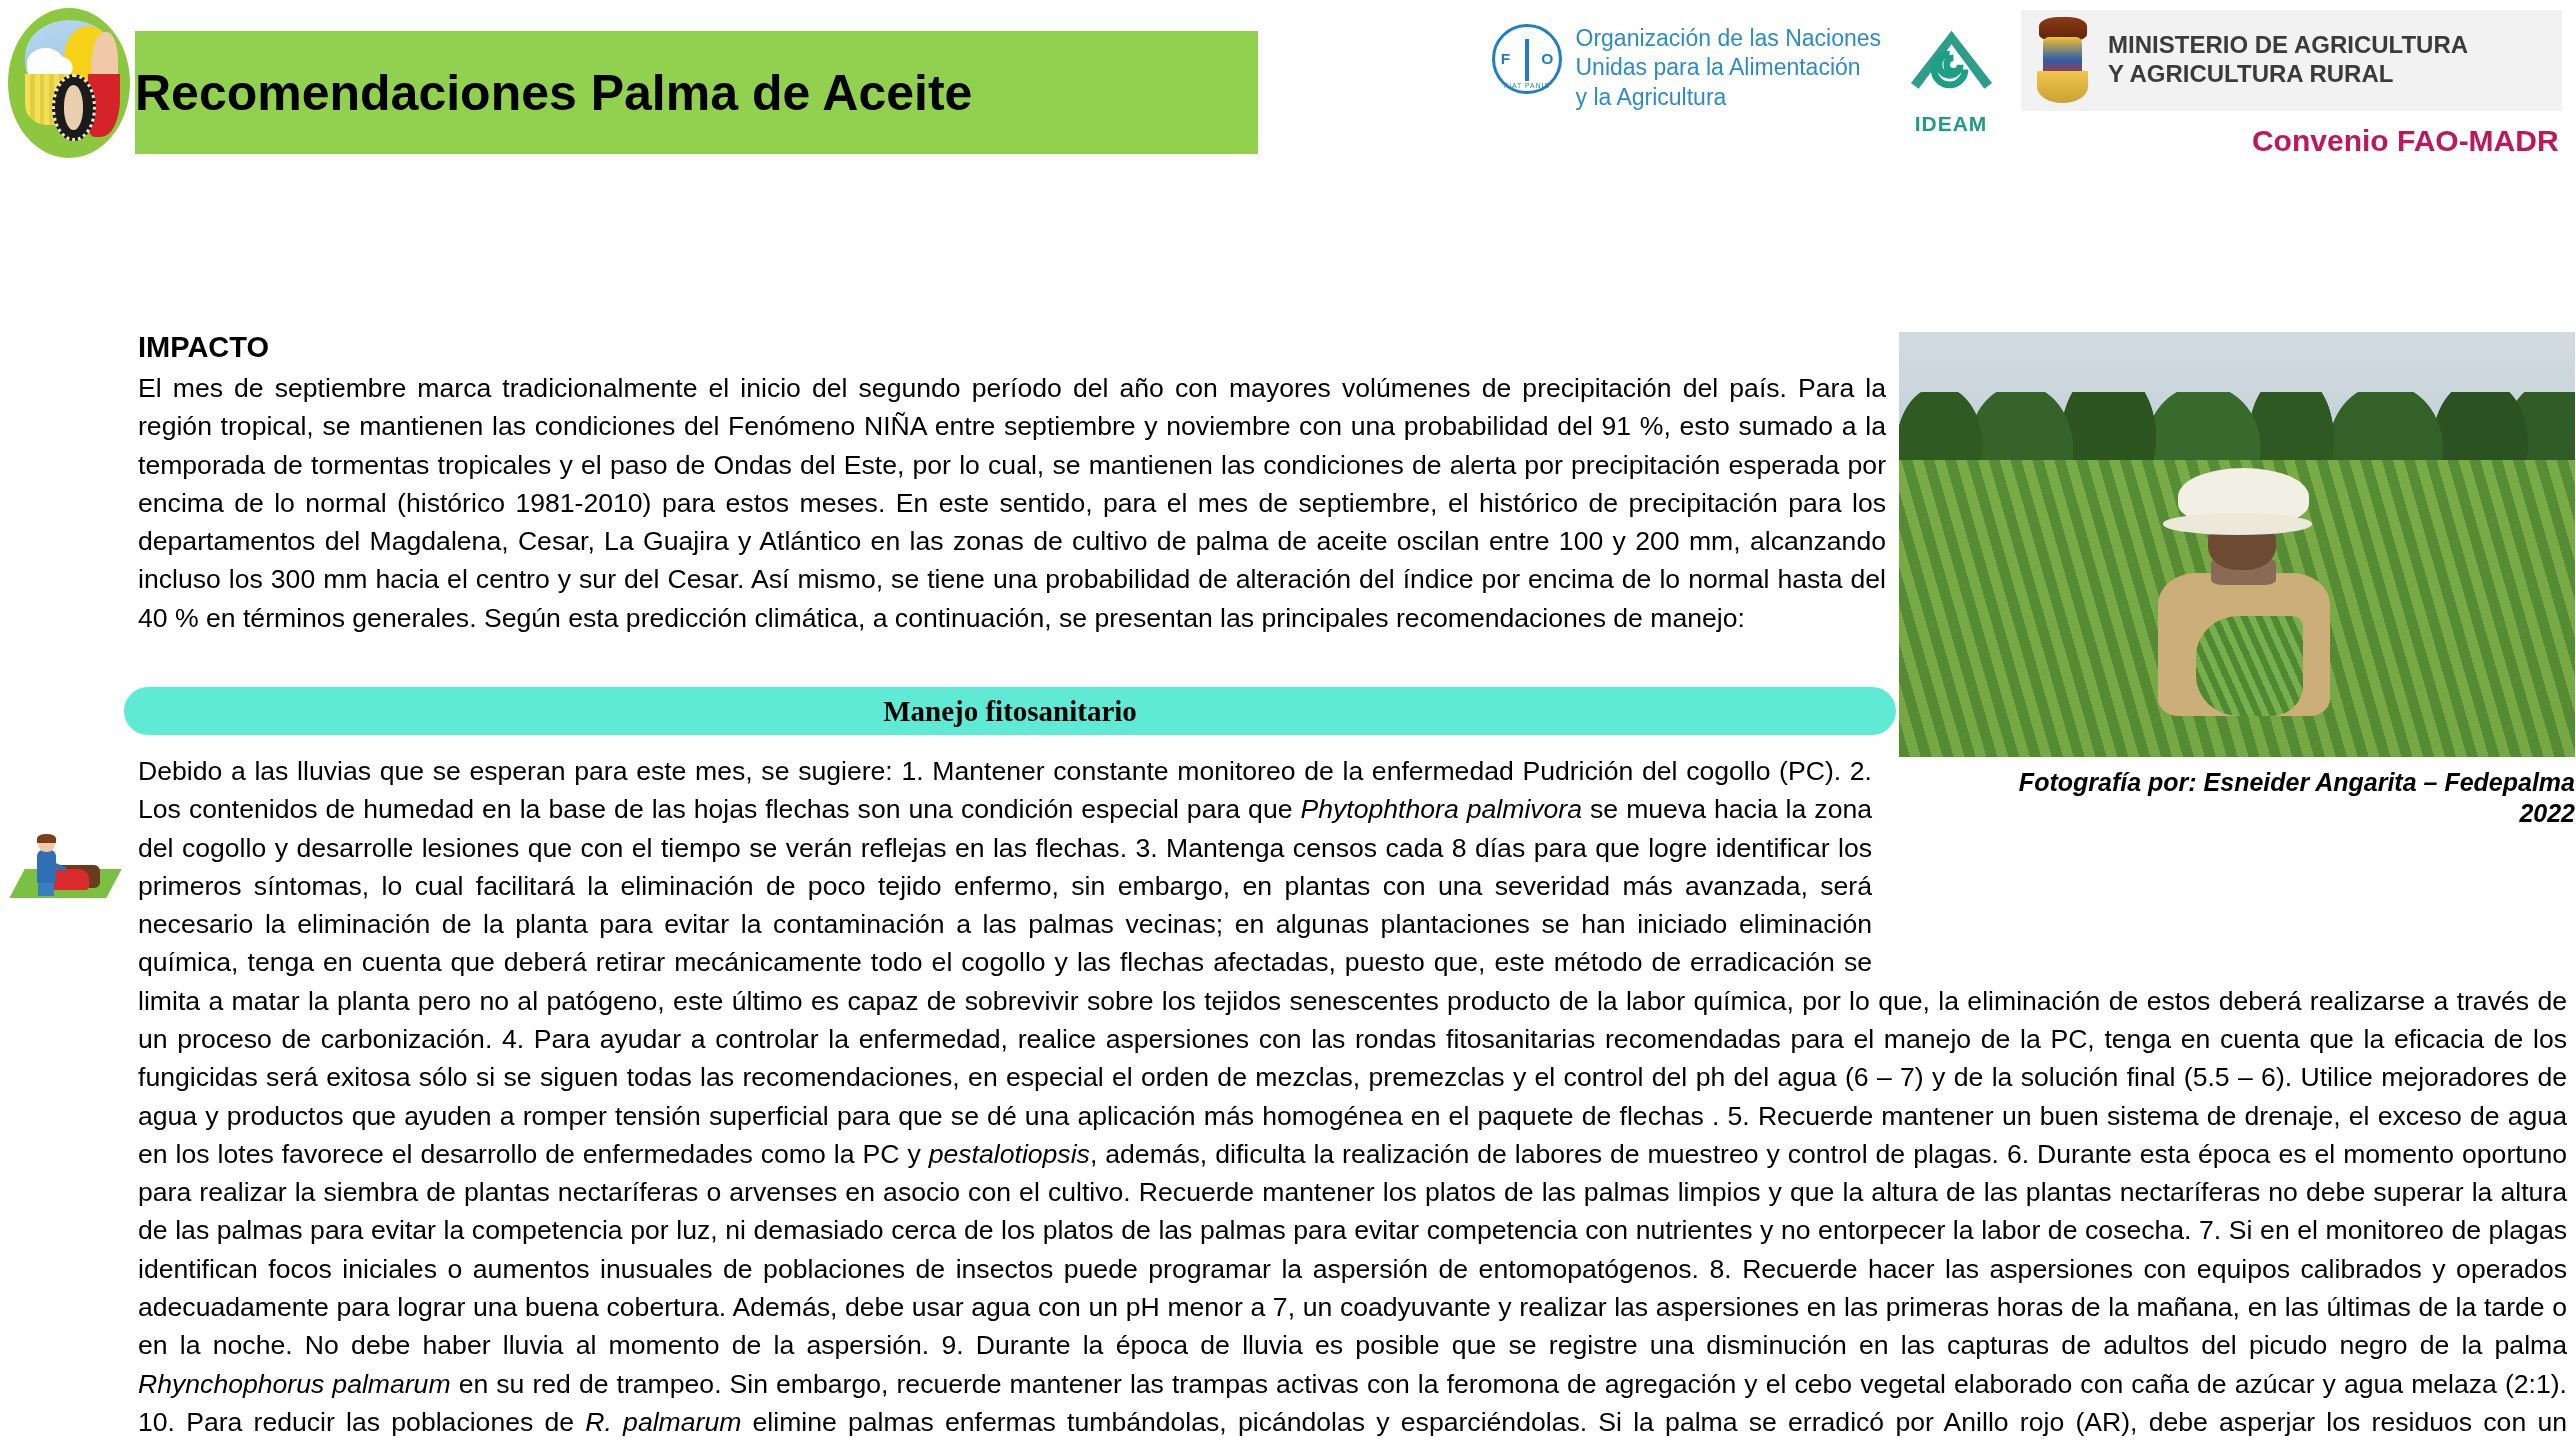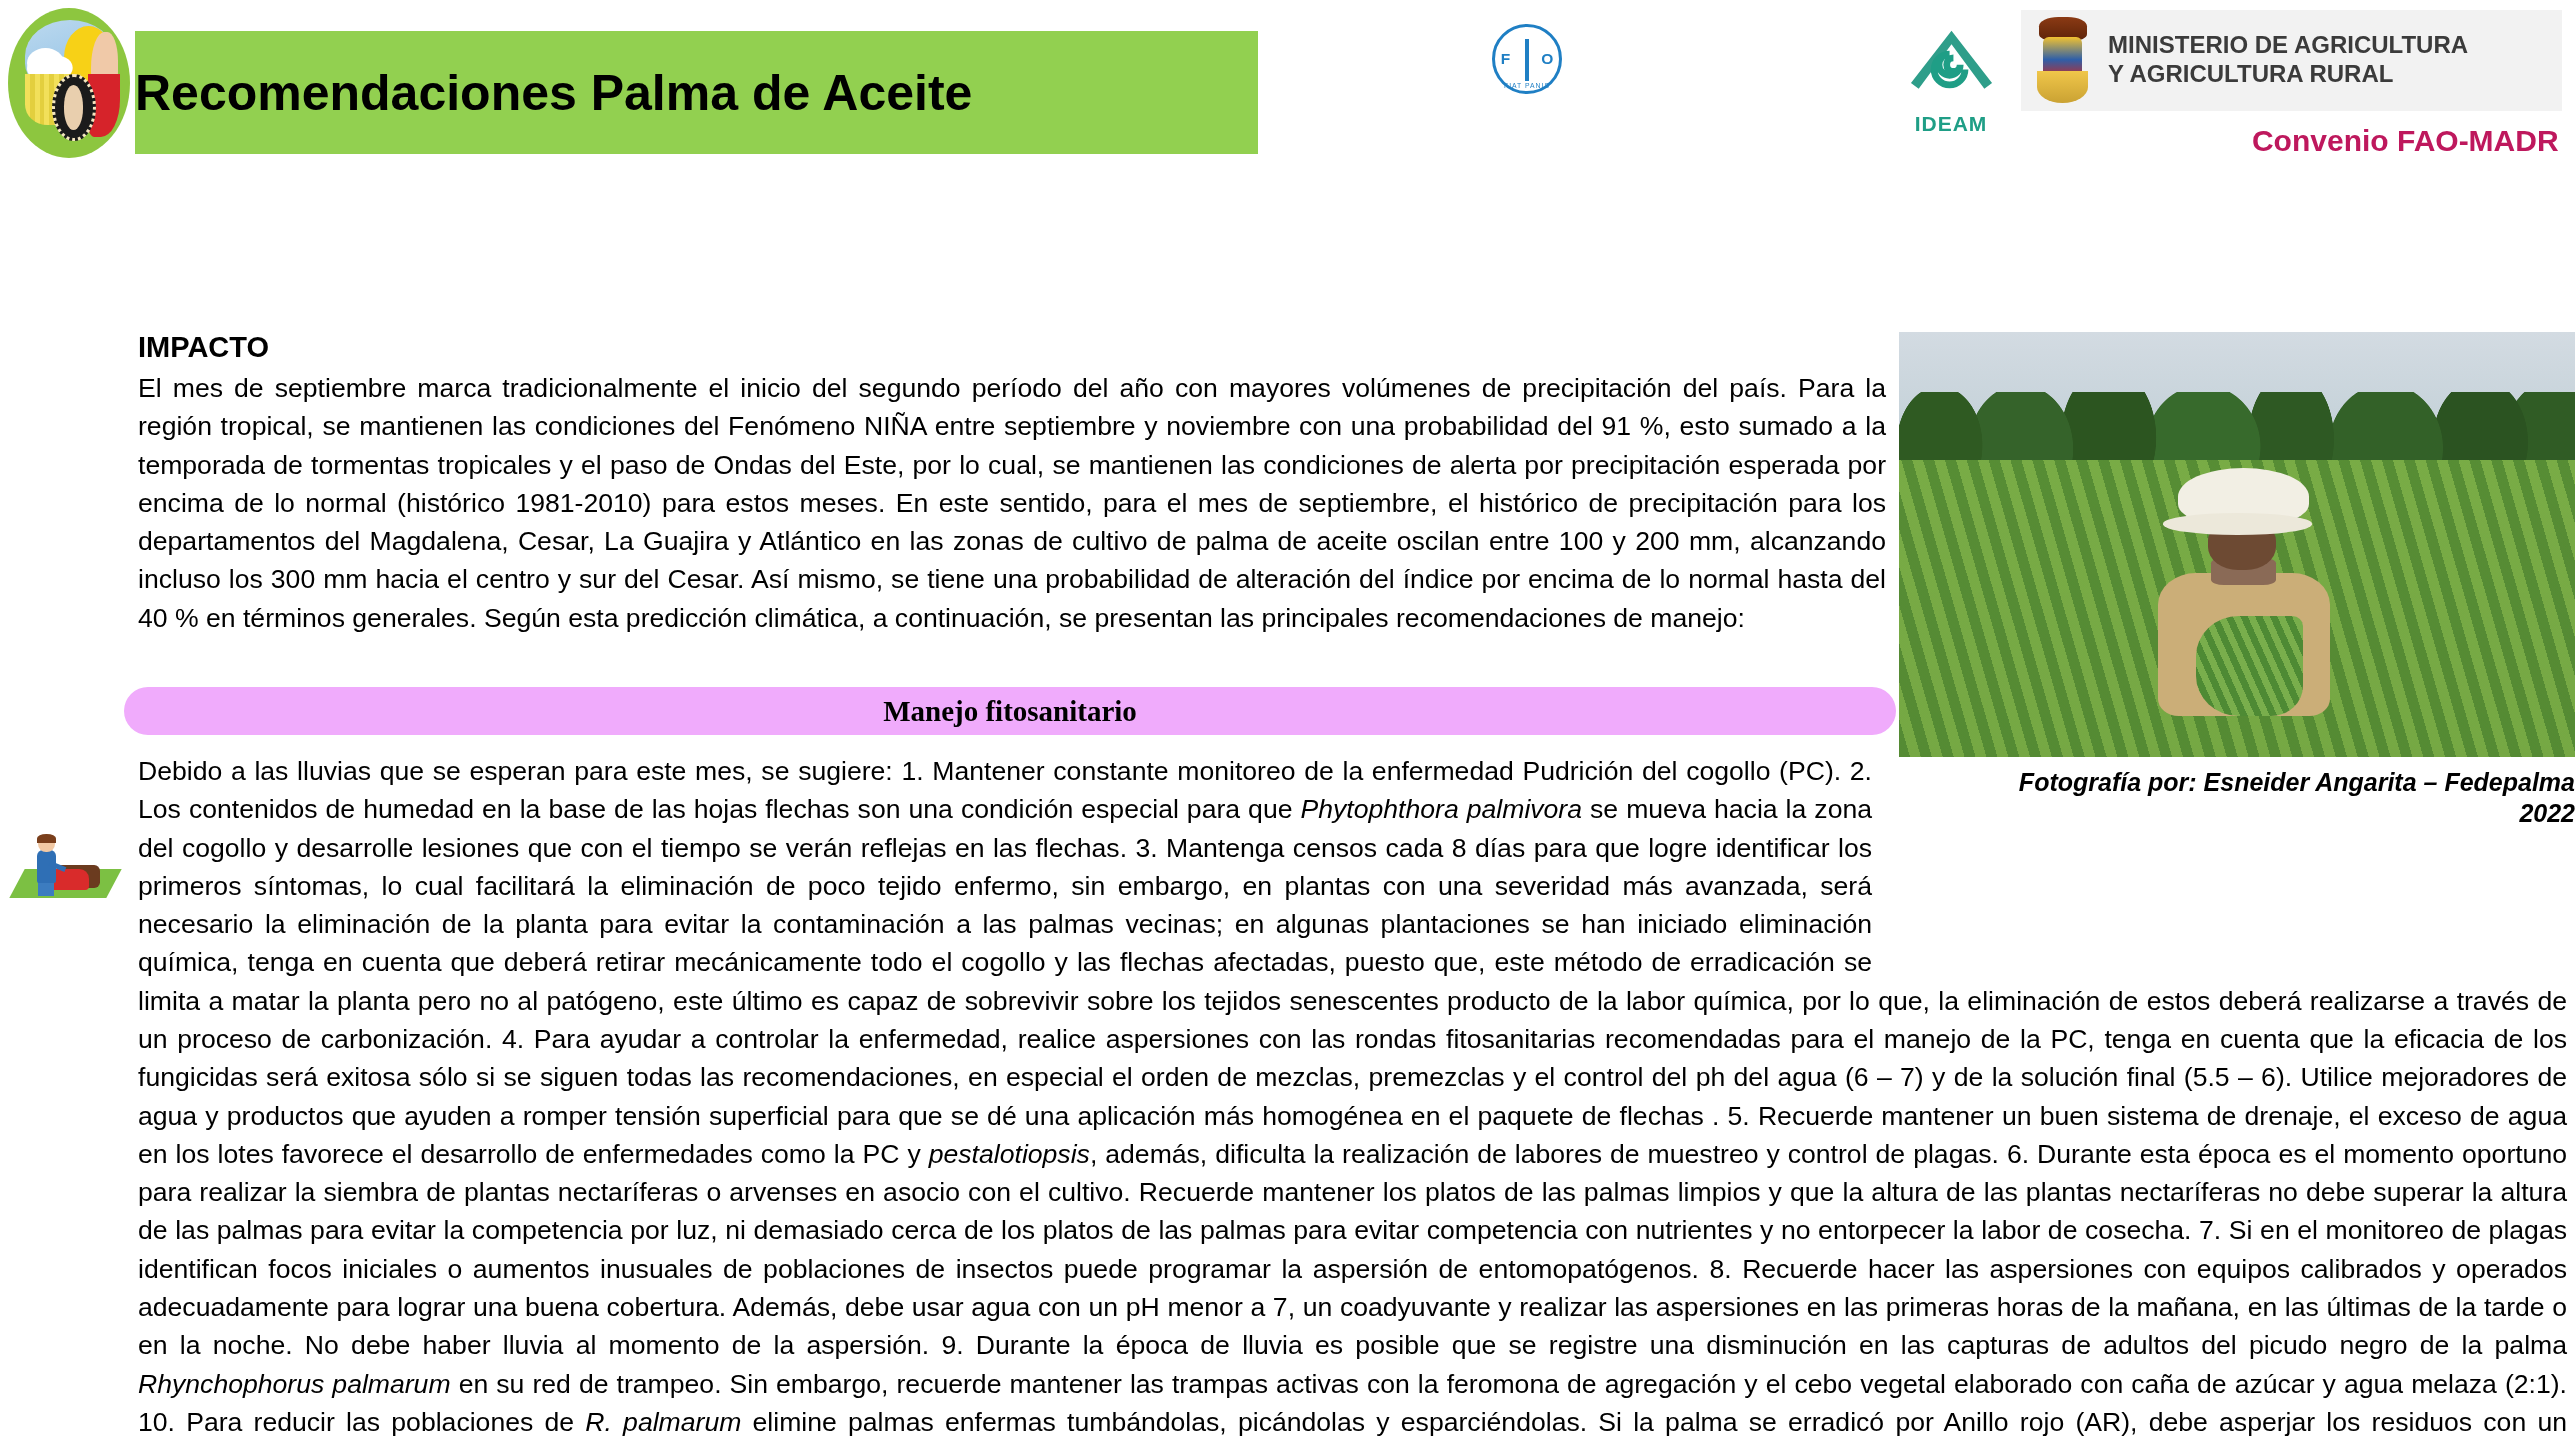--- a/index.html
+++ b/index.html
@@ -113,21 +113,21 @@
     font-size:29px; font-weight:bold; color:#000;
   }
 
   #impacto-paragraph {
     position:absolute; left:138px; top:214px; width:1748px;
     font-size:26.6px; line-height:1.44; text-align:justify; text-justify:inter-word;
   }
 
   #manejo-banner {
     position:absolute; left:124px; top:532px; width:1772px; height:48px;
-    background:#f0abfc; border-radius:25px;
+    background:#5eead4; border-radius:25px;
     display:flex; align-items:center; justify-content:center;
   }
   #manejo-banner .banner-text {
     font-family:"Liberation Serif", serif;
     font-weight:bold; font-size:29px; color:#000;
   }
 
   
   #photo-figure {
     position:absolute; left:1899px; top:177px; width:816px;
@@ -203,20 +203,25 @@
 
   <div id="fao-logo-group">
     <div id="fao-emblem">
       <div class="fao-letters">
         <span>F</span>
         <span>O</span>
       </div>
       <div class="fao-ear"></div>
       <div class="fao-fiat">FIAT PANIS</div>
     </div>
+    <div id="fao-text">
+      <div>Organización de las Naciones</div>
+      <div>Unidas para la Alimentación</div>
+      <div>y la Agricultura</div>
+    </div>
   </div>
 
   <div id="ideam-logo-group">
     <div id="ideam-mark">
       <svg width="89" height="83" viewBox="0 0 92 86" aria-hidden="true">
         <path d="M46 4 L88 58 L80 64 L46 18 L12 64 L4 58 Z" fill="#2e9e8a"></path>
         <path d="M60 44 a16 16 0 1 1 -16 -16 a11 11 0 1 0 11 11 a7 7 0 1 1 -7 -7" fill="none" stroke="#1f9e86" stroke-width="7"></path>
       </svg>
     </div>
     <div id="ideam-label">IDEAM</div>

